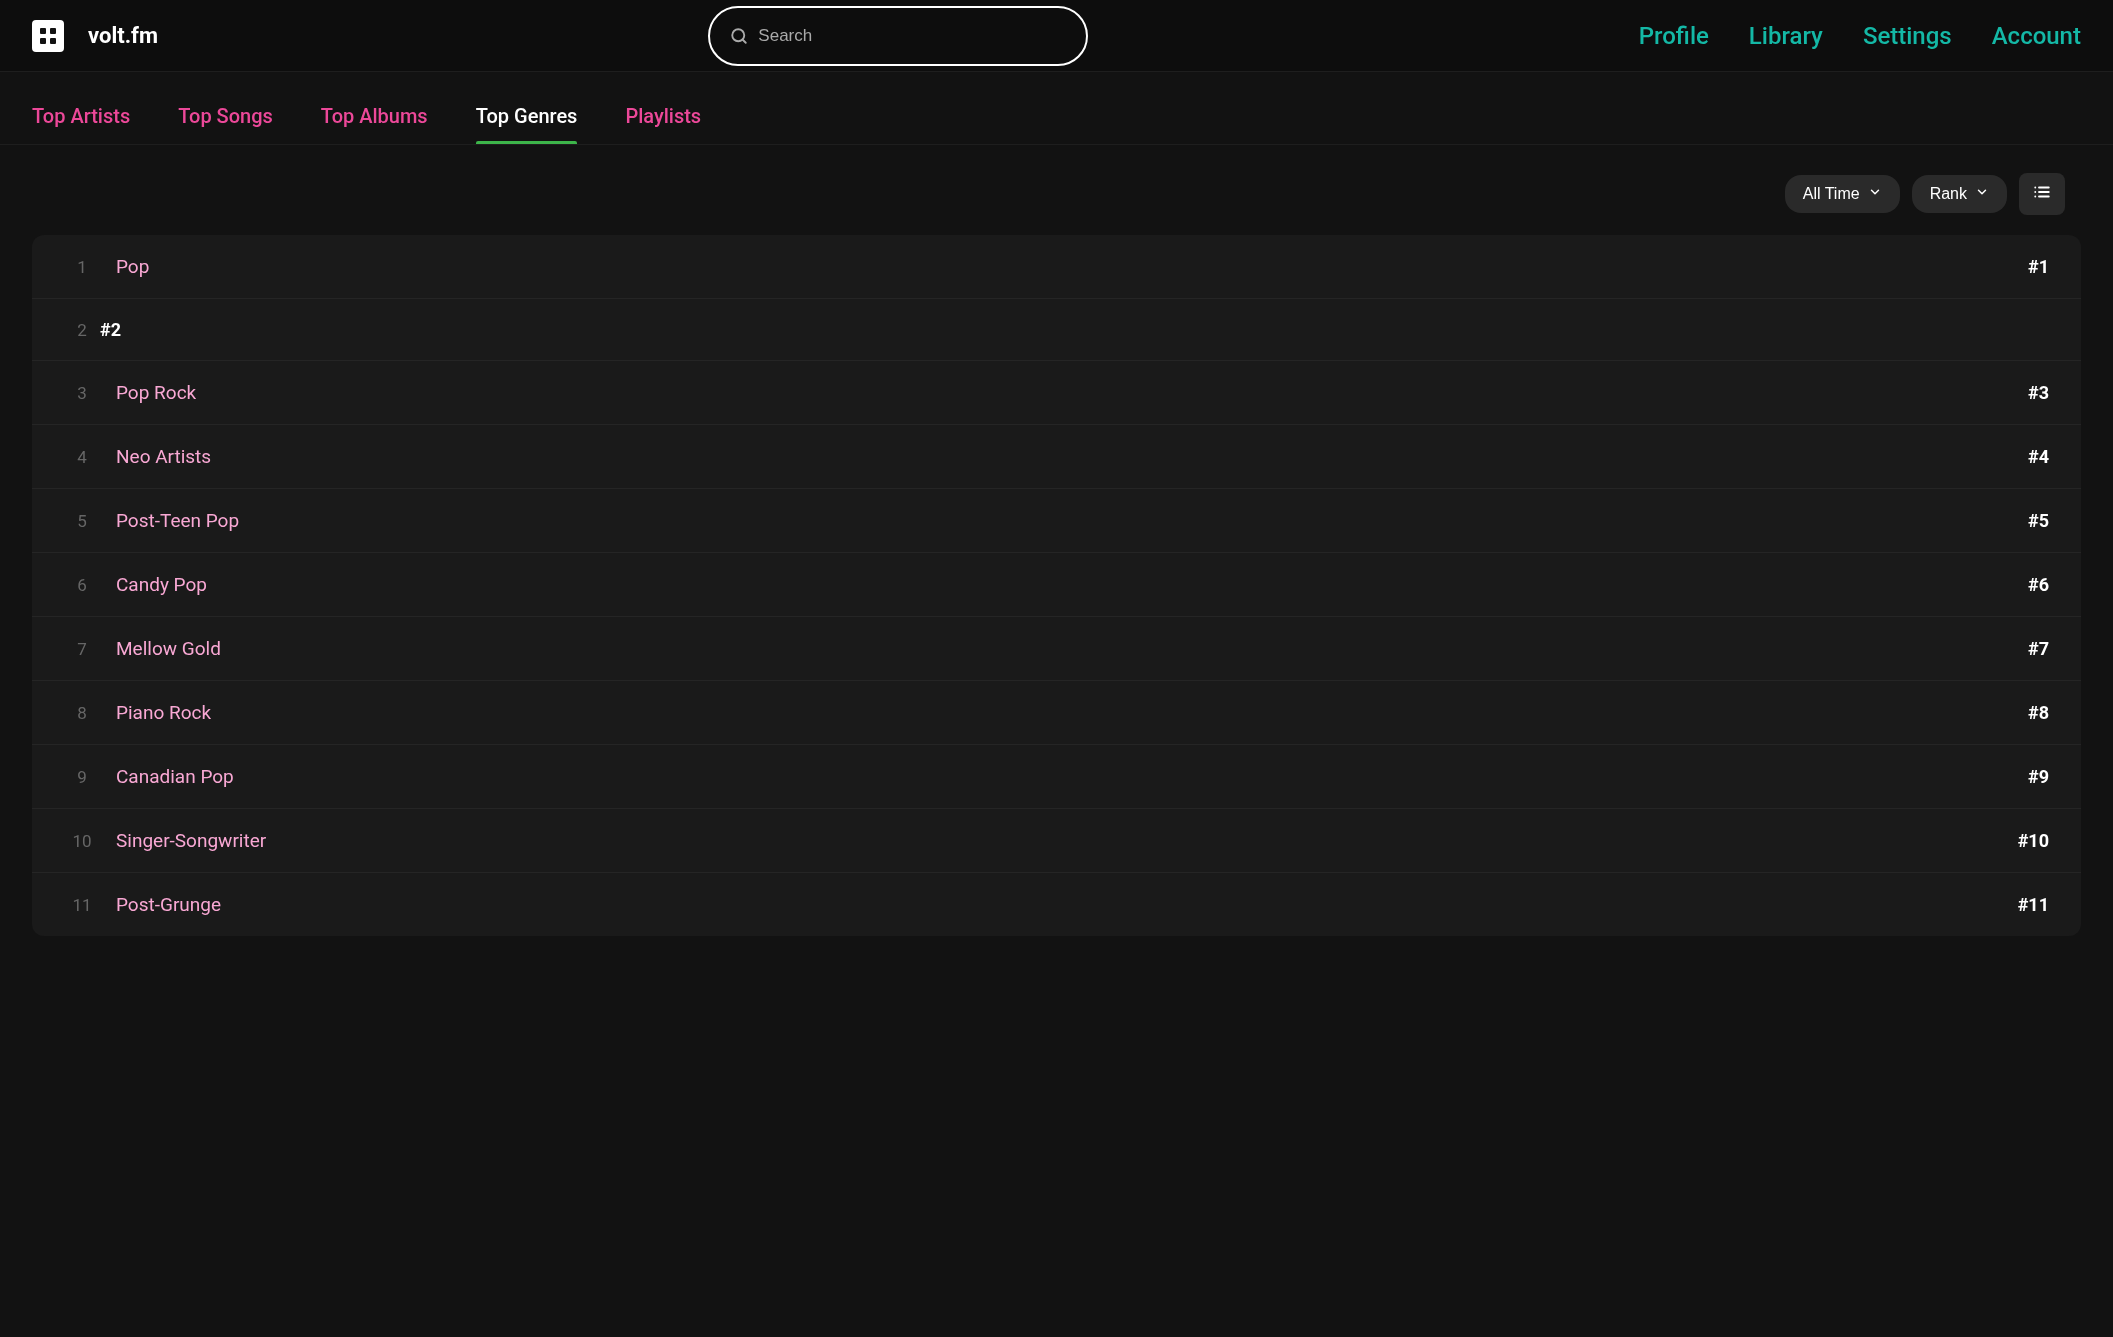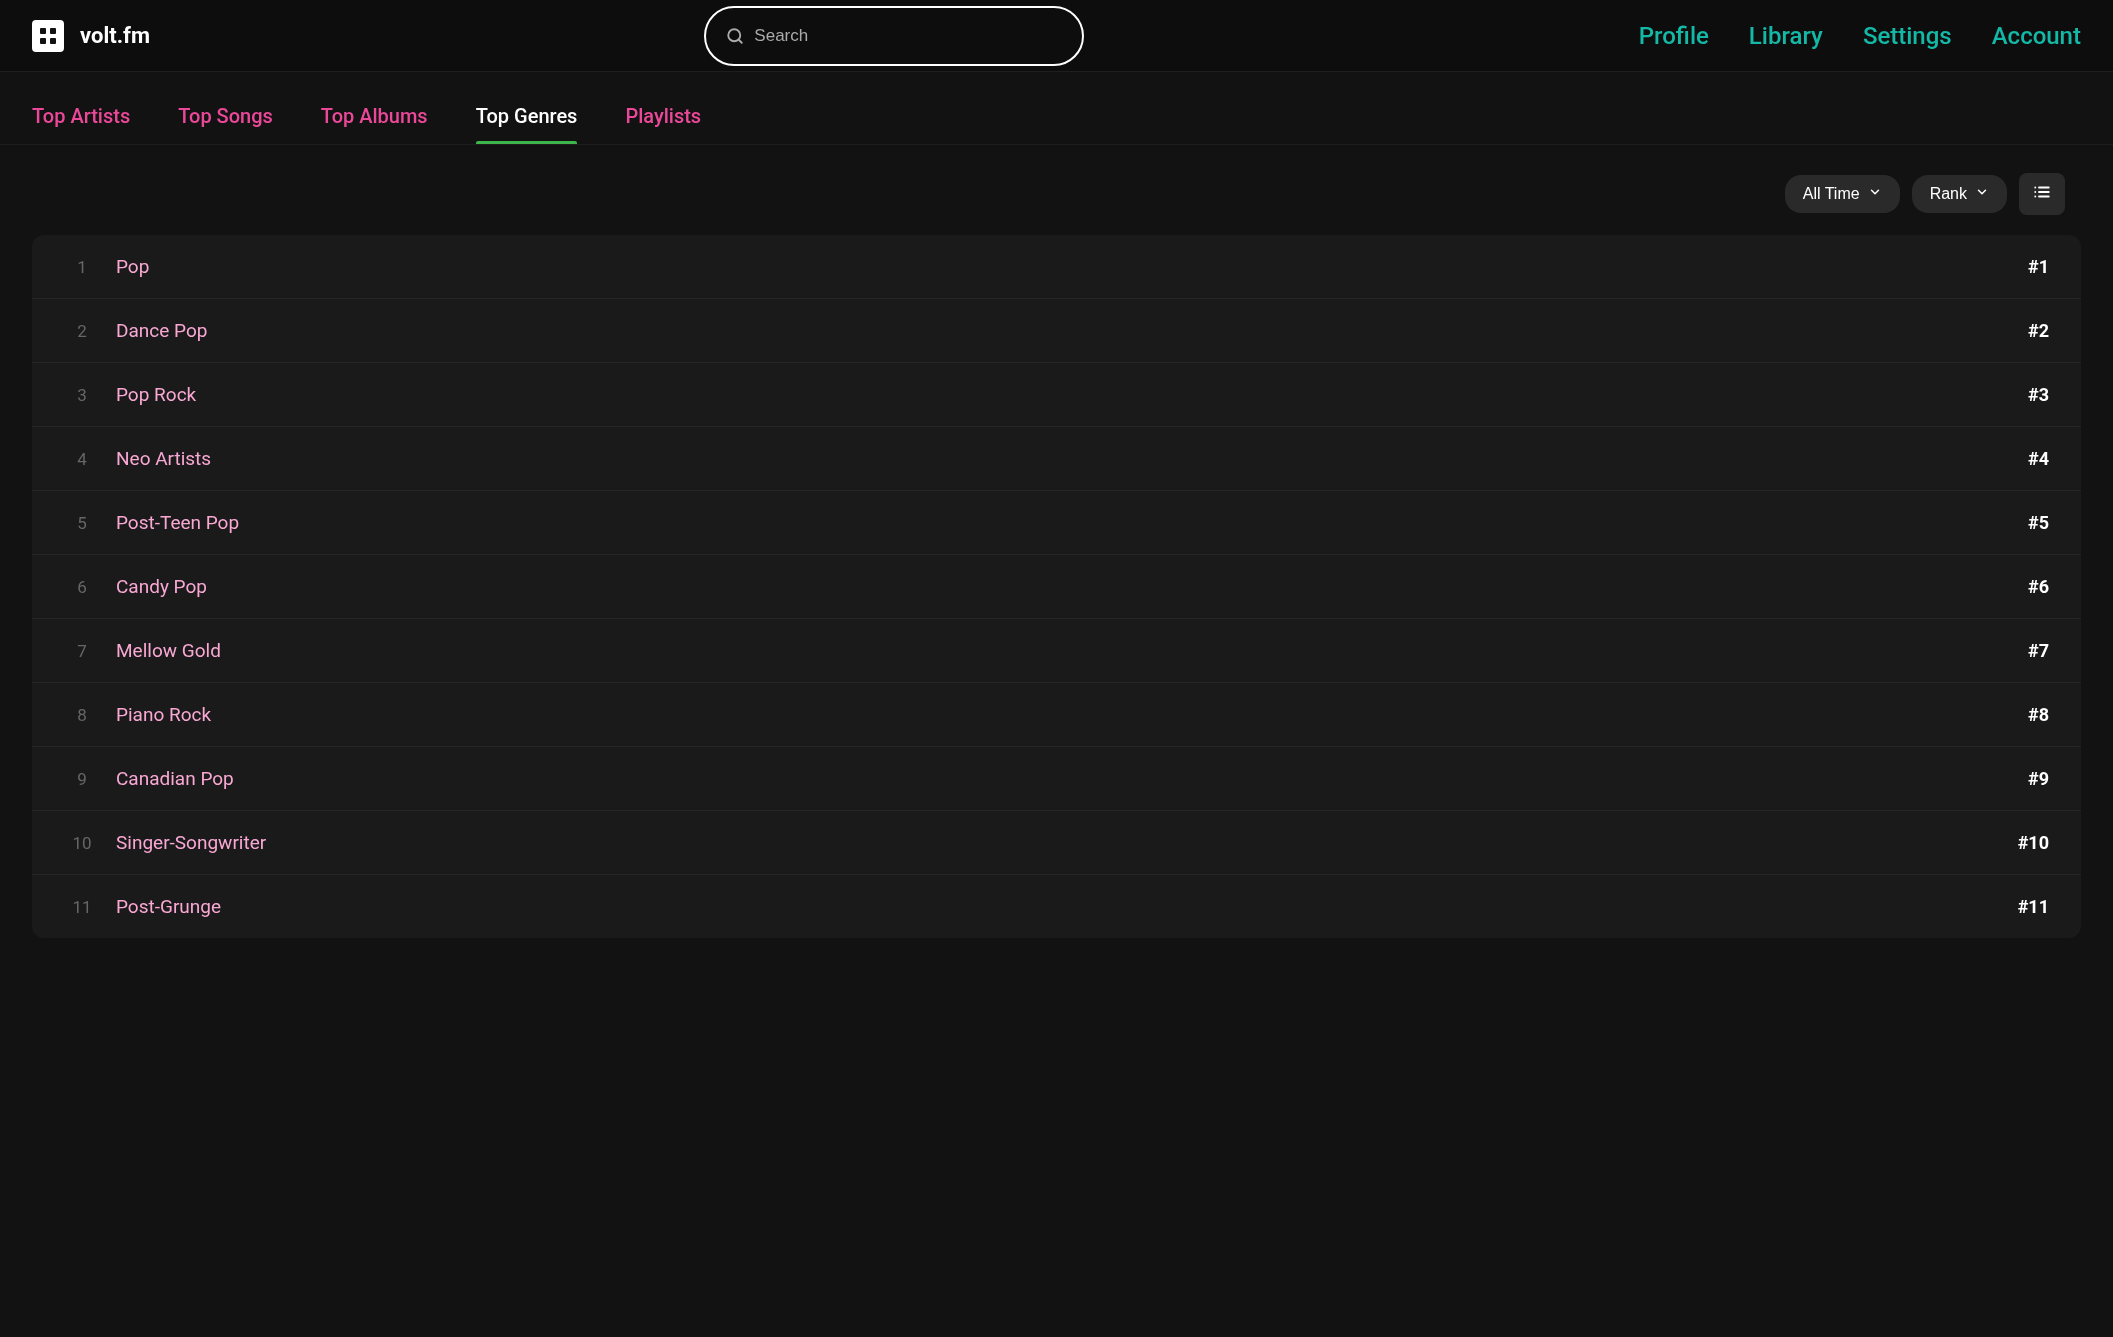--- a/index.html
+++ b/index.html
@@ -22,21 +22,21 @@
       justify-content: space-between;
       padding: 0 32px;
       height: 72px;
       background-color: #0d0d0d;
       border-bottom: 1px solid #1e1e1e;
     }
 
     .logo-area {
       display: flex;
       align-items: center;
-      gap: 16px;
+      gap: 24px;
     }
 
     .logo-icon {
       width: 32px;
       height: 32px;
       background-color: #ffffff;
       border-radius: 4px;
       display: flex;
       align-items: center;
       justify-content: center;
@@ -291,21 +291,20 @@
   <div class="genre-list">
 
     <div class="genre-row">
       <span class="genre-number">1</span>
       <span class="genre-name">Pop</span>
       <span class="genre-rank">#1</span>
     </div>
 
     <div class="genre-row">
       <span class="genre-number">2</span>
-      <span class="genre-name">Dance Pop</span>
       <span class="genre-rank">#2</span>
     </div>
 
     <div class="genre-row">
       <span class="genre-number">3</span>
       <span class="genre-name">Pop Rock</span>
       <span class="genre-rank">#3</span>
     </div>
 
     <div class="genre-row">

